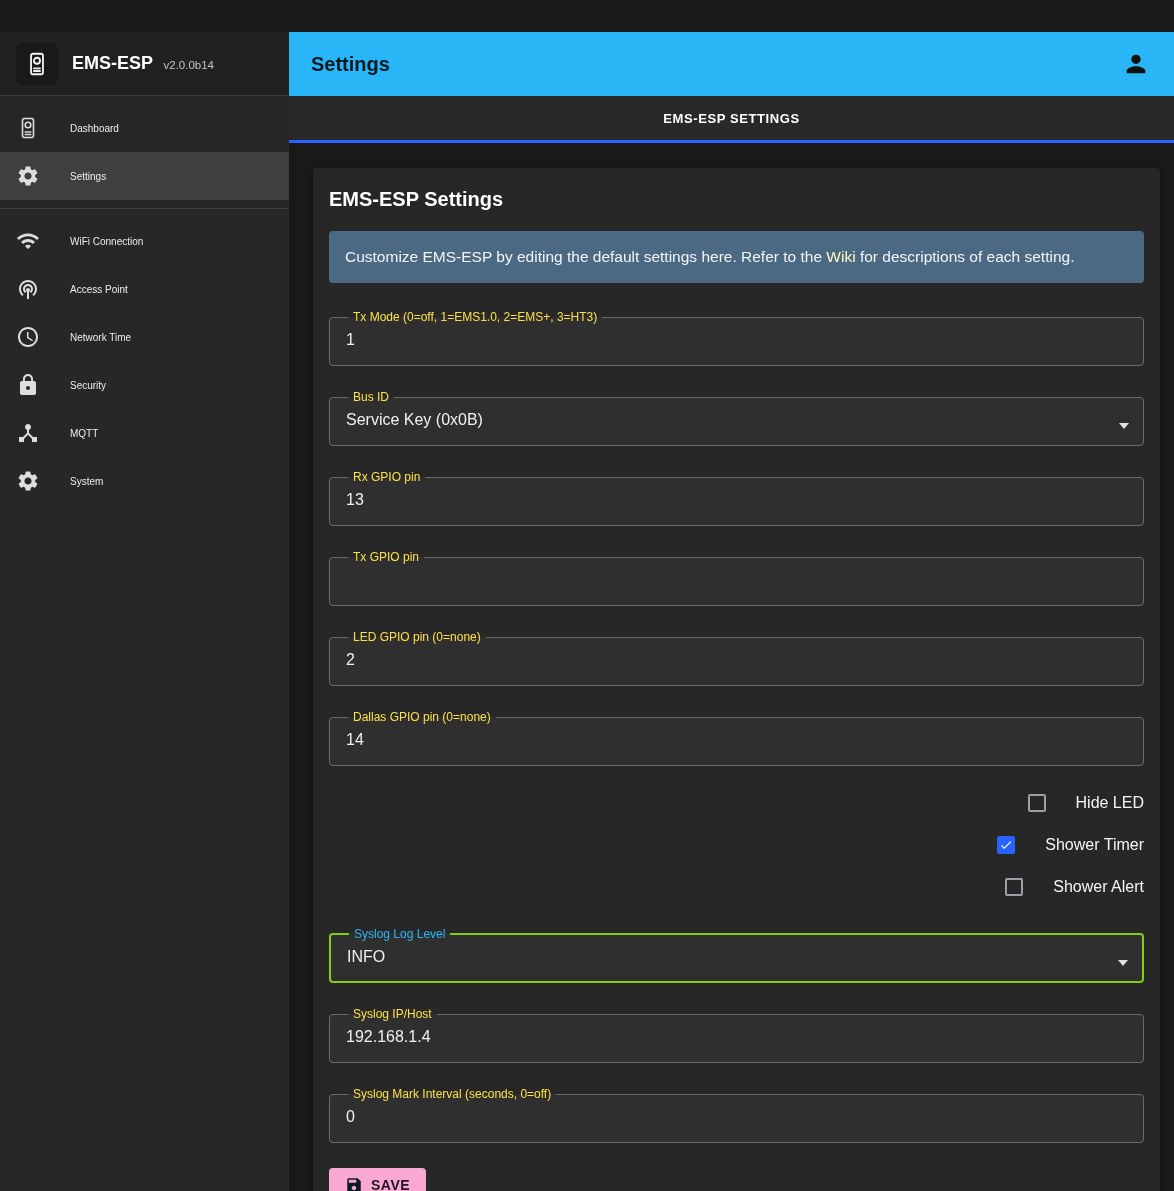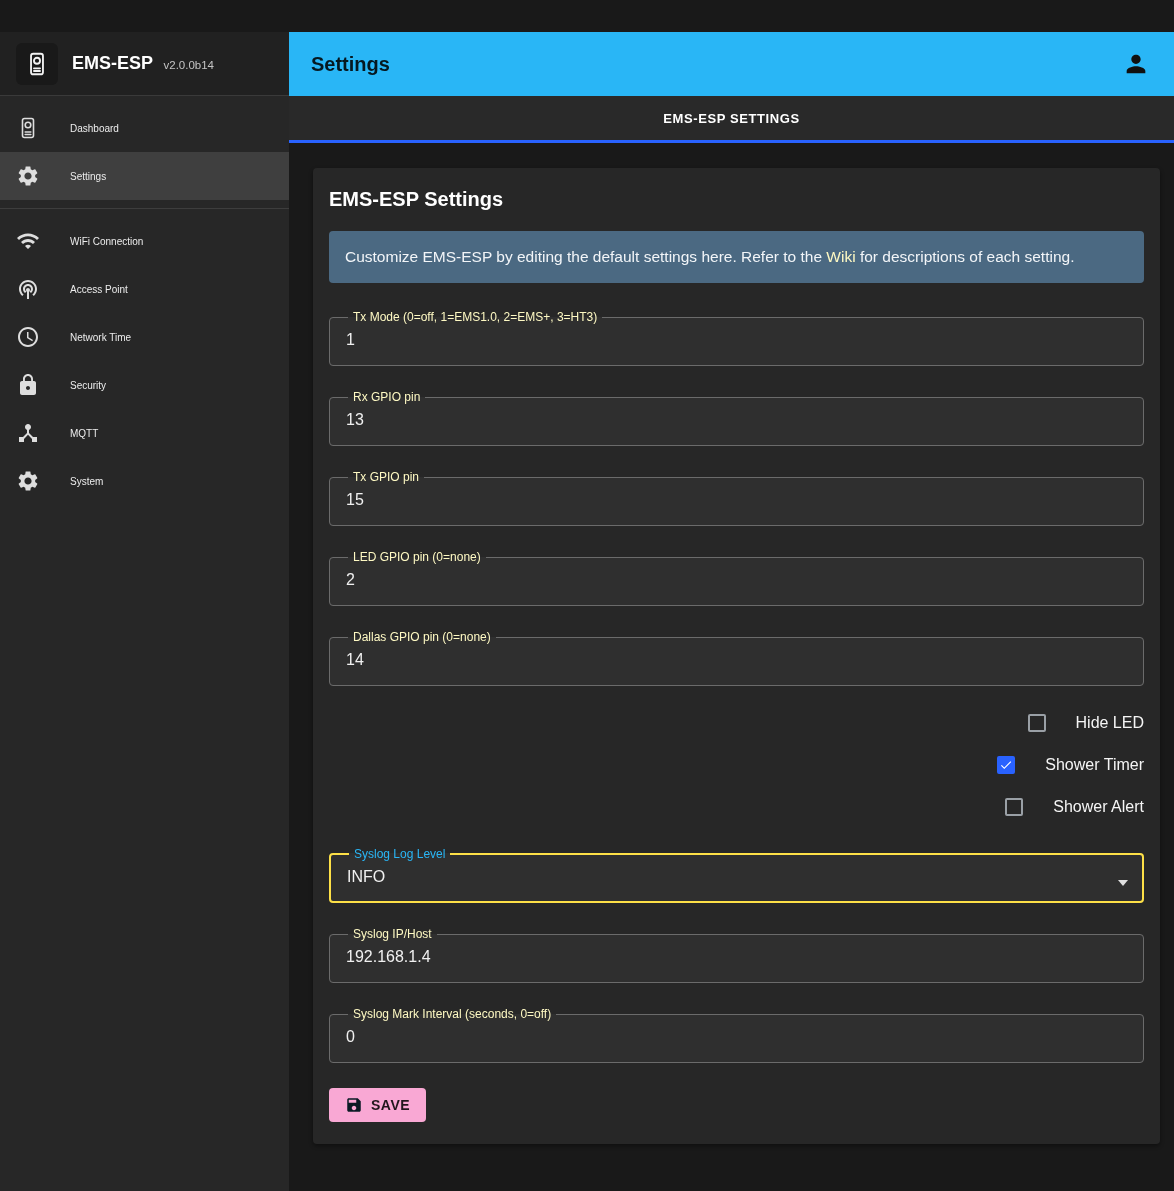--- a/index.html
+++ b/index.html
@@ -50,28 +50,28 @@
 
   .banner { background:#4b6982; border-radius:4px; padding:15px 16px; font-size:15.5px;
             color:#f2f5f8; line-height:1.4; }
   .banner a { color:#fef9c3; text-decoration:none; cursor:pointer; }
 
   
   fieldset.field { position:relative; border:1px solid #6b6b6b; border-radius:4px;
                    background:#2f2f2f; height:55px; margin-top:25px; padding:0 12px;
                    min-inline-size:0; }
   fieldset.field.first { margin-top:28px; }
-  fieldset.field legend { font-size:12px; color:#fef9c3; padding:0 5px; margin-left:6px;
+  fieldset.field legend { font-size:12px; color:#fde047; padding:0 5px; margin-left:6px;
                           line-height:1.1; }
   .field-value { font-size:16px; color:#f0f0f0; padding:7px 4px 0; white-space:nowrap; }
   fieldset.select { cursor:pointer; }
   .dd-arrow { position:absolute; right:14px; top:50%; margin-top:-1px;
               width:0; height:0; border-left:5px solid transparent; border-right:5px solid transparent;
               border-top:6px solid #e0e0e0; }
-  fieldset.focused { border:2px solid #fde047; }
+  fieldset.focused { border:2px solid #84cc16; }
   fieldset.focused legend { color:#29b6f6; }
 
   
   .check-section { margin-top:16px; }
   .check-row { height:42px; display:flex; align-items:center; gap:30px; padding-left:2px;
                cursor:pointer;justify-content:flex-end; }
   .cb { width:18px; height:18px; border:2px solid #9aa0a6; border-radius:2px;
         display:flex; align-items:center; justify-content:center; background:transparent; }
   .cb.checked { background:#2962ff; border-color:#2962ff; }
   .cb svg { width:16px; height:16px; }
@@ -204,29 +204,33 @@
 
         <div class="card-title">EMS-ESP Settings</div>
 
         <div class="banner"><span>Customize EMS-ESP by editing the default settings here. Refer to the </span><a>Wiki</a><span> for descriptions of each setting.</span></div>
 
         <fieldset class="field first">
           <legend>Tx Mode (0=off, 1=EMS1.0, 2=EMS+, 3=HT3)</legend>
           <div class="field-value">1</div>
         </fieldset>
 
+        <fieldset class="field select">
+          <legend>Bus ID</legend>
+          <div class="field-value">Service Key (0x0B)</div>
+          <span class="dd-arrow"></span>
+        </fieldset>
 
         <fieldset class="field">
           <legend>Rx GPIO pin</legend>
           <div class="field-value">13</div>
         </fieldset>
 
         <fieldset class="field">
           <legend>Tx GPIO pin</legend>
-          <div class="field-value">15</div>
         </fieldset>
 
         <fieldset class="field">
           <legend>LED GPIO pin (0=none)</legend>
           <div class="field-value">2</div>
         </fieldset>
 
         <fieldset class="field">
           <legend>Dallas GPIO pin (0=none)</legend>
           <div class="field-value">14</div>

